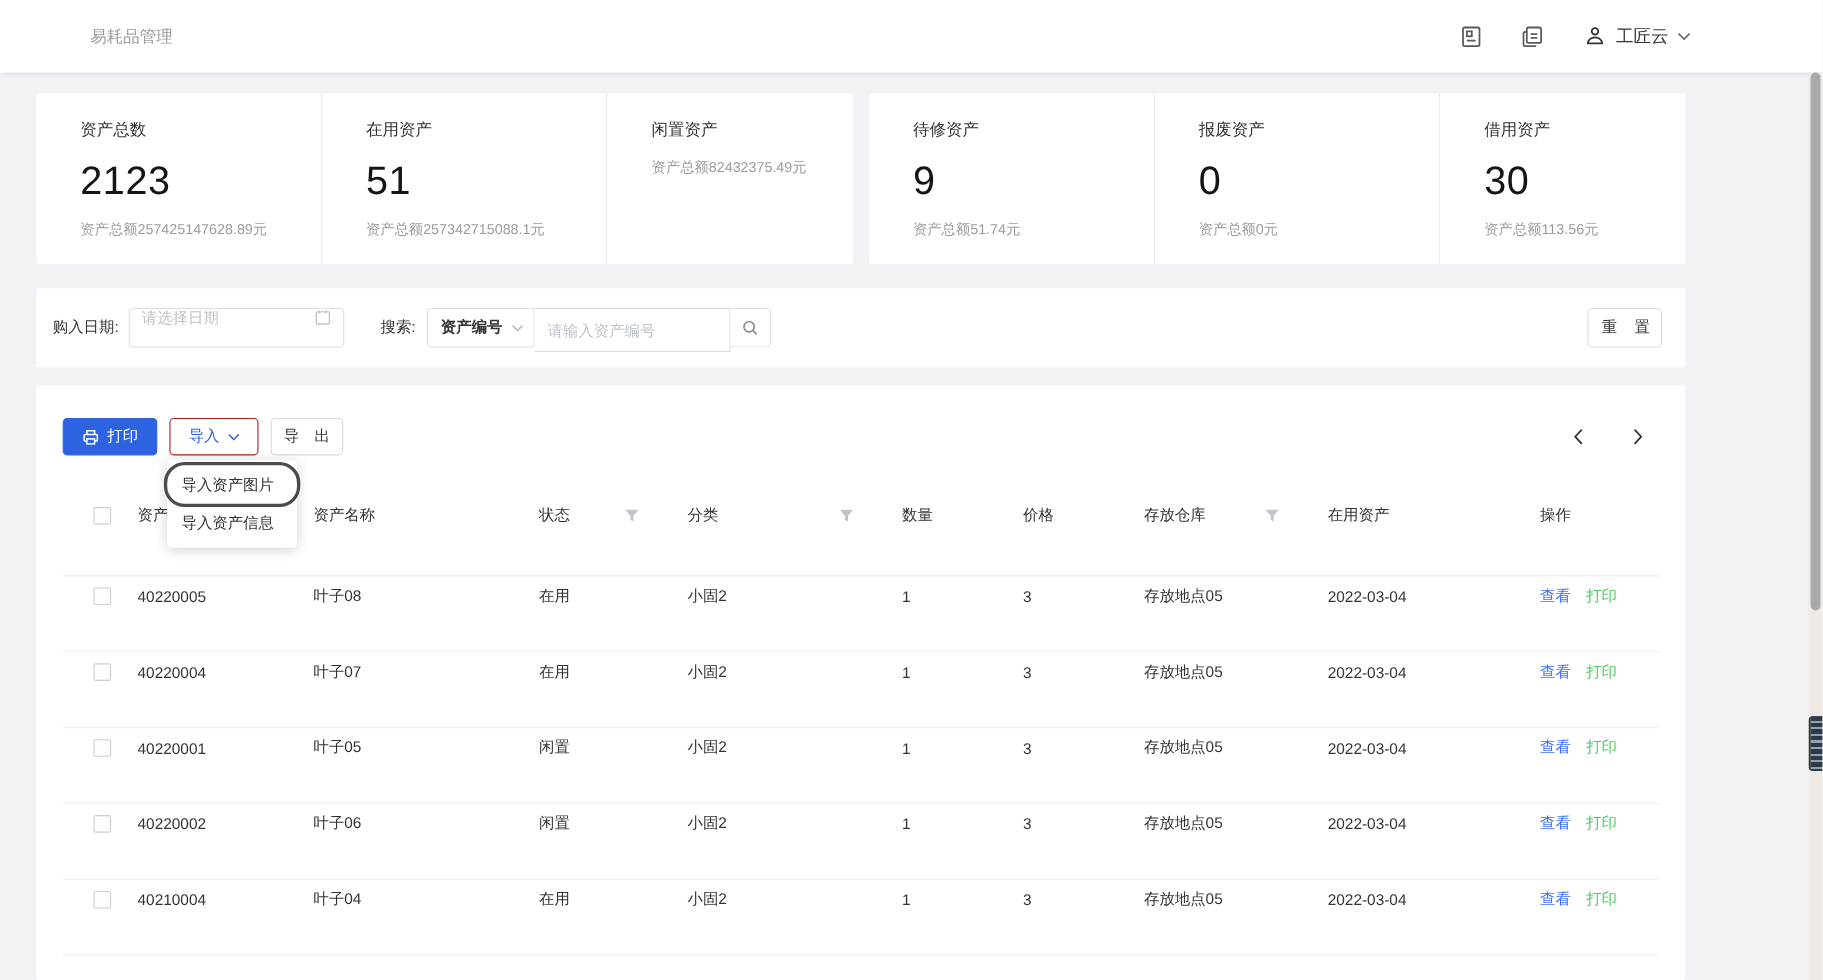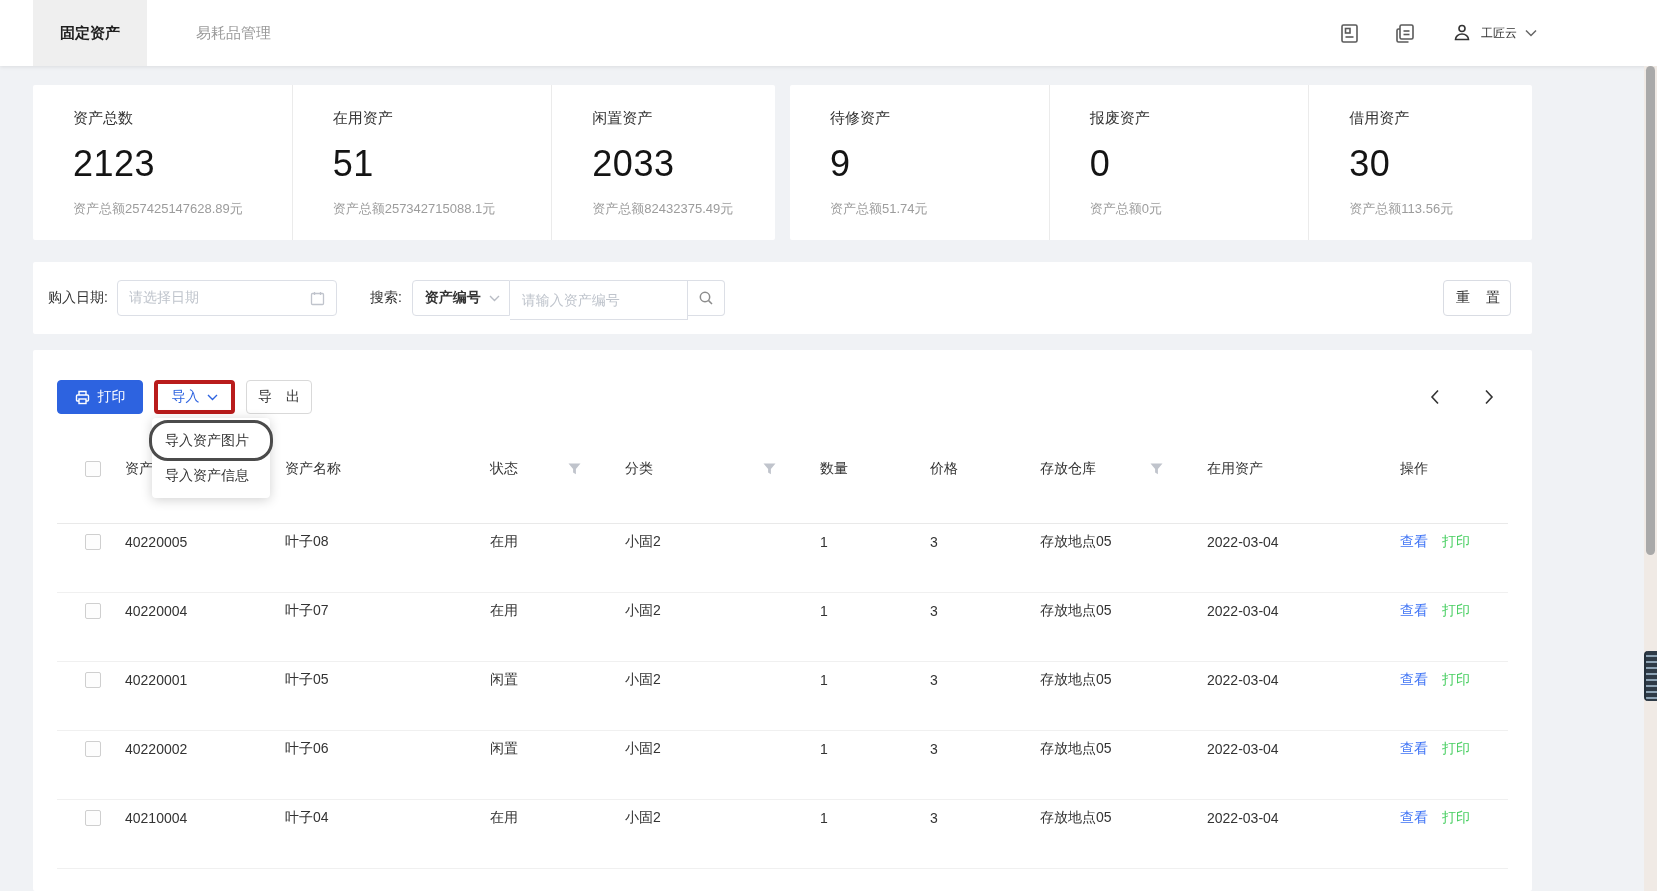--- a/index.html
+++ b/index.html
@@ -8,58 +8,58 @@
 
   
   .navbar { position:absolute; top:0; left:0; width:1657px; height:66px; background:#fff;
             display:flex; align-items:center; padding-left:33px; box-shadow:0 1px 4px rgba(0,0,0,.09); z-index:30; }
   .tab { height:100%; display:flex; align-items:center; padding:0 27px; font-size:15px; color:#9a9a9a; cursor:pointer; }
   .tab.active { background:#efefef; color:#1f1f1f; font-weight:bold; }
   .tab.inactive { margin-left:22px; }
   .nav-right { margin-left:auto; display:flex; align-items:center; padding-right:120px; }
   .nav-icon { display:inline-flex; margin-left:36px; cursor:pointer; }
   .user-box { display:flex; align-items:center; margin-left:36px; cursor:pointer; }
-  .user-name { font-size:12px; color:#333; margin:0 8px 0 9px; }
+  .user-name { font-size:16px; color:#333; margin:0 8px 0 9px; }
 
   
   .stats-row { position:absolute; top:85px; left:33px; width:1499px; display:flex; gap:15px; }
   .stat-card { flex:1; height:155px; background:#fff; border-radius:2px; display:flex; }
   .stat-item { flex:1; padding:24px 0 12px 40px; }
   .stat-item + .stat-item { border-left:1px solid #ebebeb;margin-left:36px; }
   .stat-label { font-size:15px; color:#333; }
   .stat-value { font-size:36px; color:#141414; font-weight:500; margin-top:15px; letter-spacing:.5px; }
   .stat-sub { font-size:13px; color:#9c9c9c; margin-top:15px; }
 
   
   .filter-card { position:absolute; top:262px; left:33px; width:1499px; height:72px; background:#fff; border-radius:2px;
                  display:flex; align-items:center; padding-left:15px; }
   .flabel { font-size:14px; color:#333; }
-  .date-input { width:220px; height:36px; border:1px solid #dcdfe6; border-radius:4px; margin-left:9px;
-                display:flex; align-items:center; padding:0 11px; cursor:pointer; background:#fff; }
+  .date-input { width:196px; height:36px; border:1px solid #dcdfe6; border-radius:4px; margin-left:9px;
+                display:flex; padding:0 11px; cursor:pointer; background:#fff; }
   .date-ph { font-size:14px; color:#bfc4cc; flex:1; }
   .search-wrap { display:flex; height:36px; margin-left:10px; }
   .sel { width:98px; height:36px; border:1px solid #dcdfe6; border-radius:4px 0 0 4px; background:#fff;
          display:flex; align-items:center; justify-content:space-between; padding:0 9px 0 12px; cursor:pointer; }
   .sel-text { font-size:14px; color:#333; font-weight:600; }
   .search-input { width:178px; height:40px; border:1px solid #dcdfe6; border-left:none; padding:0 12px;
                   font-size:14px; color:#000000; outline:none; font-family:inherit; }
   .search-input::placeholder { color:#bfc4cc; }
   .search-btn { width:37px; height:36px; border:1px solid #dcdfe6; border-left:none; border-radius:0 4px 4px 0;
                 background:#fff; display:flex; align-items:center; justify-content:center; cursor:pointer; }
   .flabel.search { margin-left:33px; }
   .reset-btn { margin-left:auto; margin-right:21px; width:68px; height:36px; background:#fff; border:1px solid #d9dce3;
                border-radius:4px; font-size:14px; color:#333; cursor:pointer; font-family:inherit; letter-spacing:6px; padding-left:8px; }
 
   
   .table-card { position:absolute; top:350px; left:33px; width:1499px; height:541px; background:#fff; border-radius:2px; }
   .toolbar { position:absolute; top:30px; left:24px; right:24px; height:34px; display:flex; align-items:center; }
   .btn { height:34px; border-radius:4px; font-size:14px; display:flex; align-items:center; justify-content:center;
          cursor:pointer; font-family:inherit; }
   .btn-print { width:86px; background:#2d63e0; border:1px solid #2d63e0; color:#fff; gap:8px; }
-  .btn-import { width:81px; margin-left:11px; background:#fff; border:4px solid #b91c1c; color:#2d63e0; gap:7px; }
+  .btn-import { width:81px; margin-left:11px; background:#fff; border:1px solid #b91c1c; color:#2d63e0; gap:7px; }
   .btn-export { width:66px; margin-left:11px; background:#fff; border:1px solid #d9d9d9; color:#333; letter-spacing:5px; padding-left:5px; }
   .pager { margin-left:auto; display:flex; align-items:center; gap:44px; padding-right:14px; }
   .pager span { cursor:pointer; display:inline-flex; }
 
   .import-menu { position:absolute; top:68px; left:119px; width:118px; background:#fff; border-radius:4px;
                  box-shadow:0 2px 12px rgba(0,0,0,.18); padding:5px 0; z-index:20; }
   .menu-item { height:35px; display:flex; align-items:center; padding:0 13px; font-size:14px; color:#333;
                white-space:nowrap; cursor:pointer; background:#fff; }
   .menu-item.hl { outline:3px solid #4b4b4b; border-radius:16px; }
 
@@ -80,21 +80,20 @@
   .scroll-track { position:absolute; top:66px; right:0; width:13px; height:825px; background:#f0eae5; z-index:40; }
   .scroll-thumb { position:absolute; top:0; left:2px; width:9px; height:489px; background:#a9a9a9; border-radius:5px; }
   .side-widget { position:absolute; top:585px; left:0; width:13px; height:50px; border-radius:4px 0 0 4px;
                  background:repeating-linear-gradient(to bottom,#2e3a46 0 4px,#8ea4b5 4px 6px); border-left:2px solid #24303b; }
   svg { display:block; }
 </style>
 </head>
 <body>
 
 <header class="navbar">
-  <div class="tab active">固定资产</div>
   <div class="tab inactive">易耗品管理</div>
   <div class="nav-right">
     <span class="nav-icon">
       <svg width="19" height="21" viewBox="0 0 19 21" fill="none" stroke="#5a5a5a" stroke-width="1.6">
         <rect x="2" y="2" width="15" height="17" rx="1.5"></rect>
           <rect x="5.5" y="5.5" width="4.5" height="4.5"></rect>
           <line x1="5.5" y1="14" x2="13.5" y2="14"></line>
       </svg>
     </span>
     <span class="nav-icon">
@@ -131,21 +130,20 @@
   </div>
 
   <div class="stat-item">
     <div class="stat-label">在用资产</div>
     <div class="stat-value">51</div>
     <div class="stat-sub">资产总额257342715088.1元</div>
   </div>
 
   <div class="stat-item">
     <div class="stat-label">闲置资产</div>
-    <div class="stat-value">2033</div>
     <div class="stat-sub">资产总额82432375.49元</div>
   </div>
 </div>
   <div class="stat-card">
   <div class="stat-item">
     <div class="stat-label">待修资产</div>
     <div class="stat-value">9</div>
     <div class="stat-sub">资产总额51.74元</div>
   </div>
 

